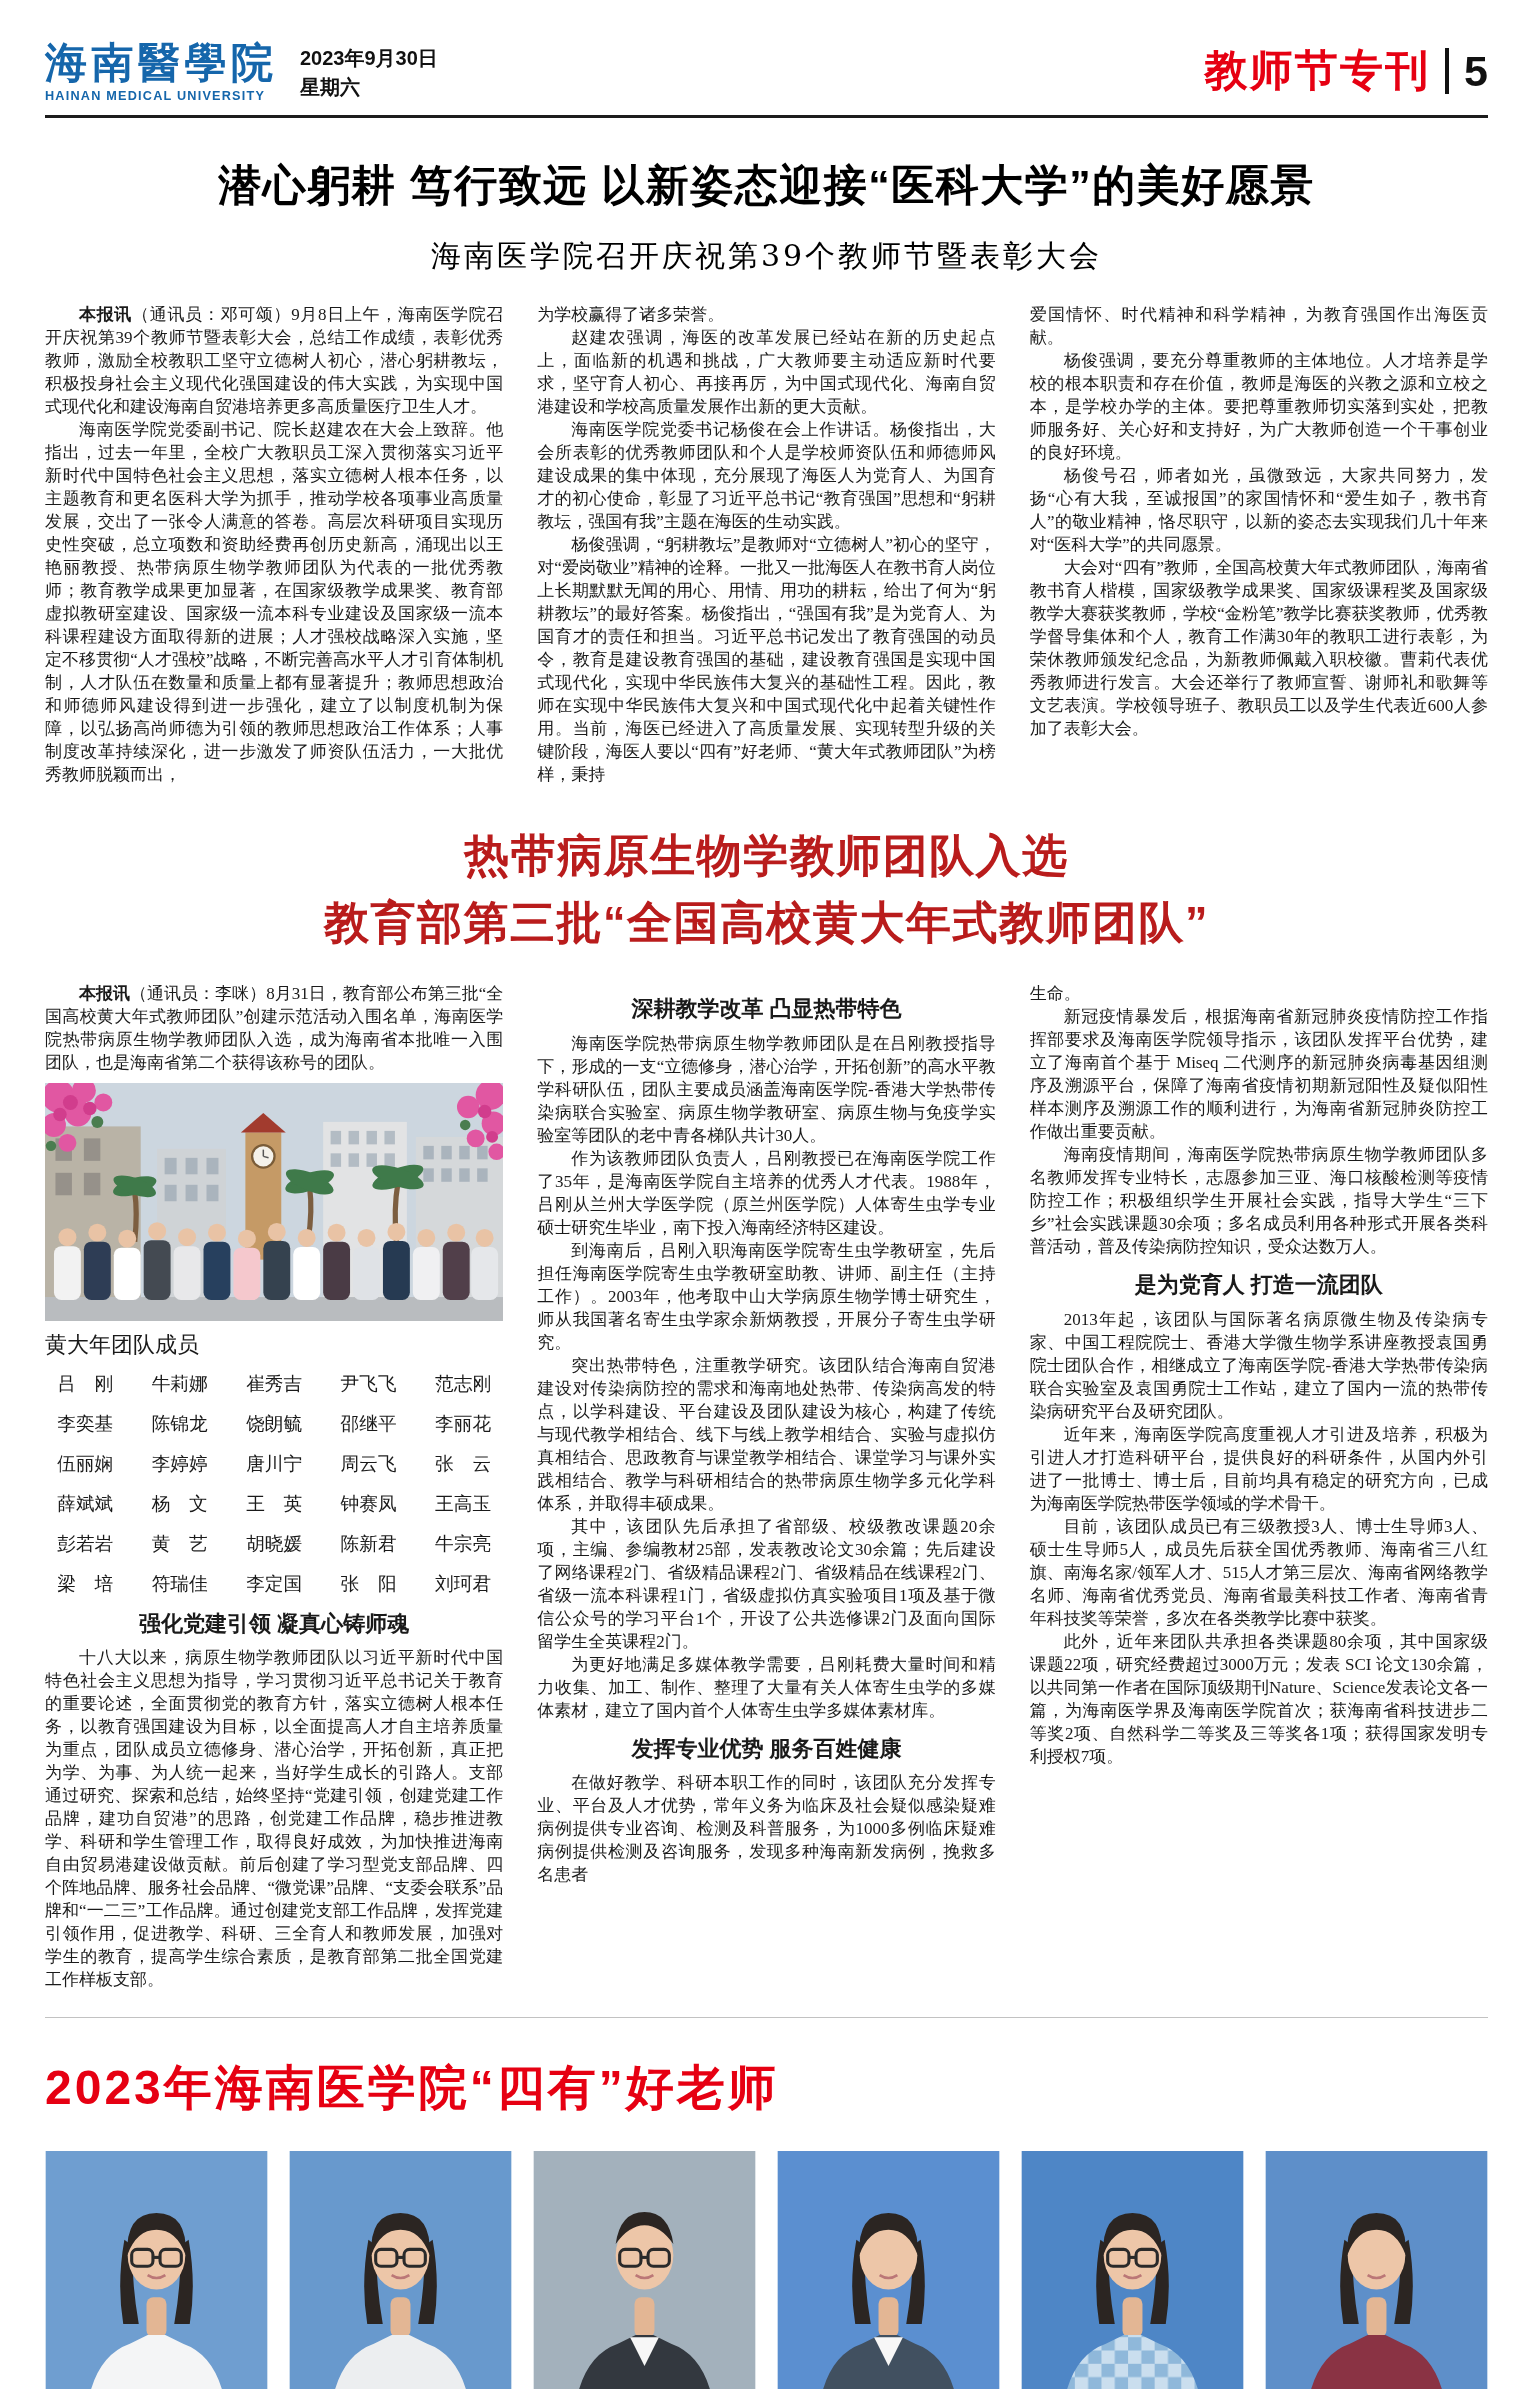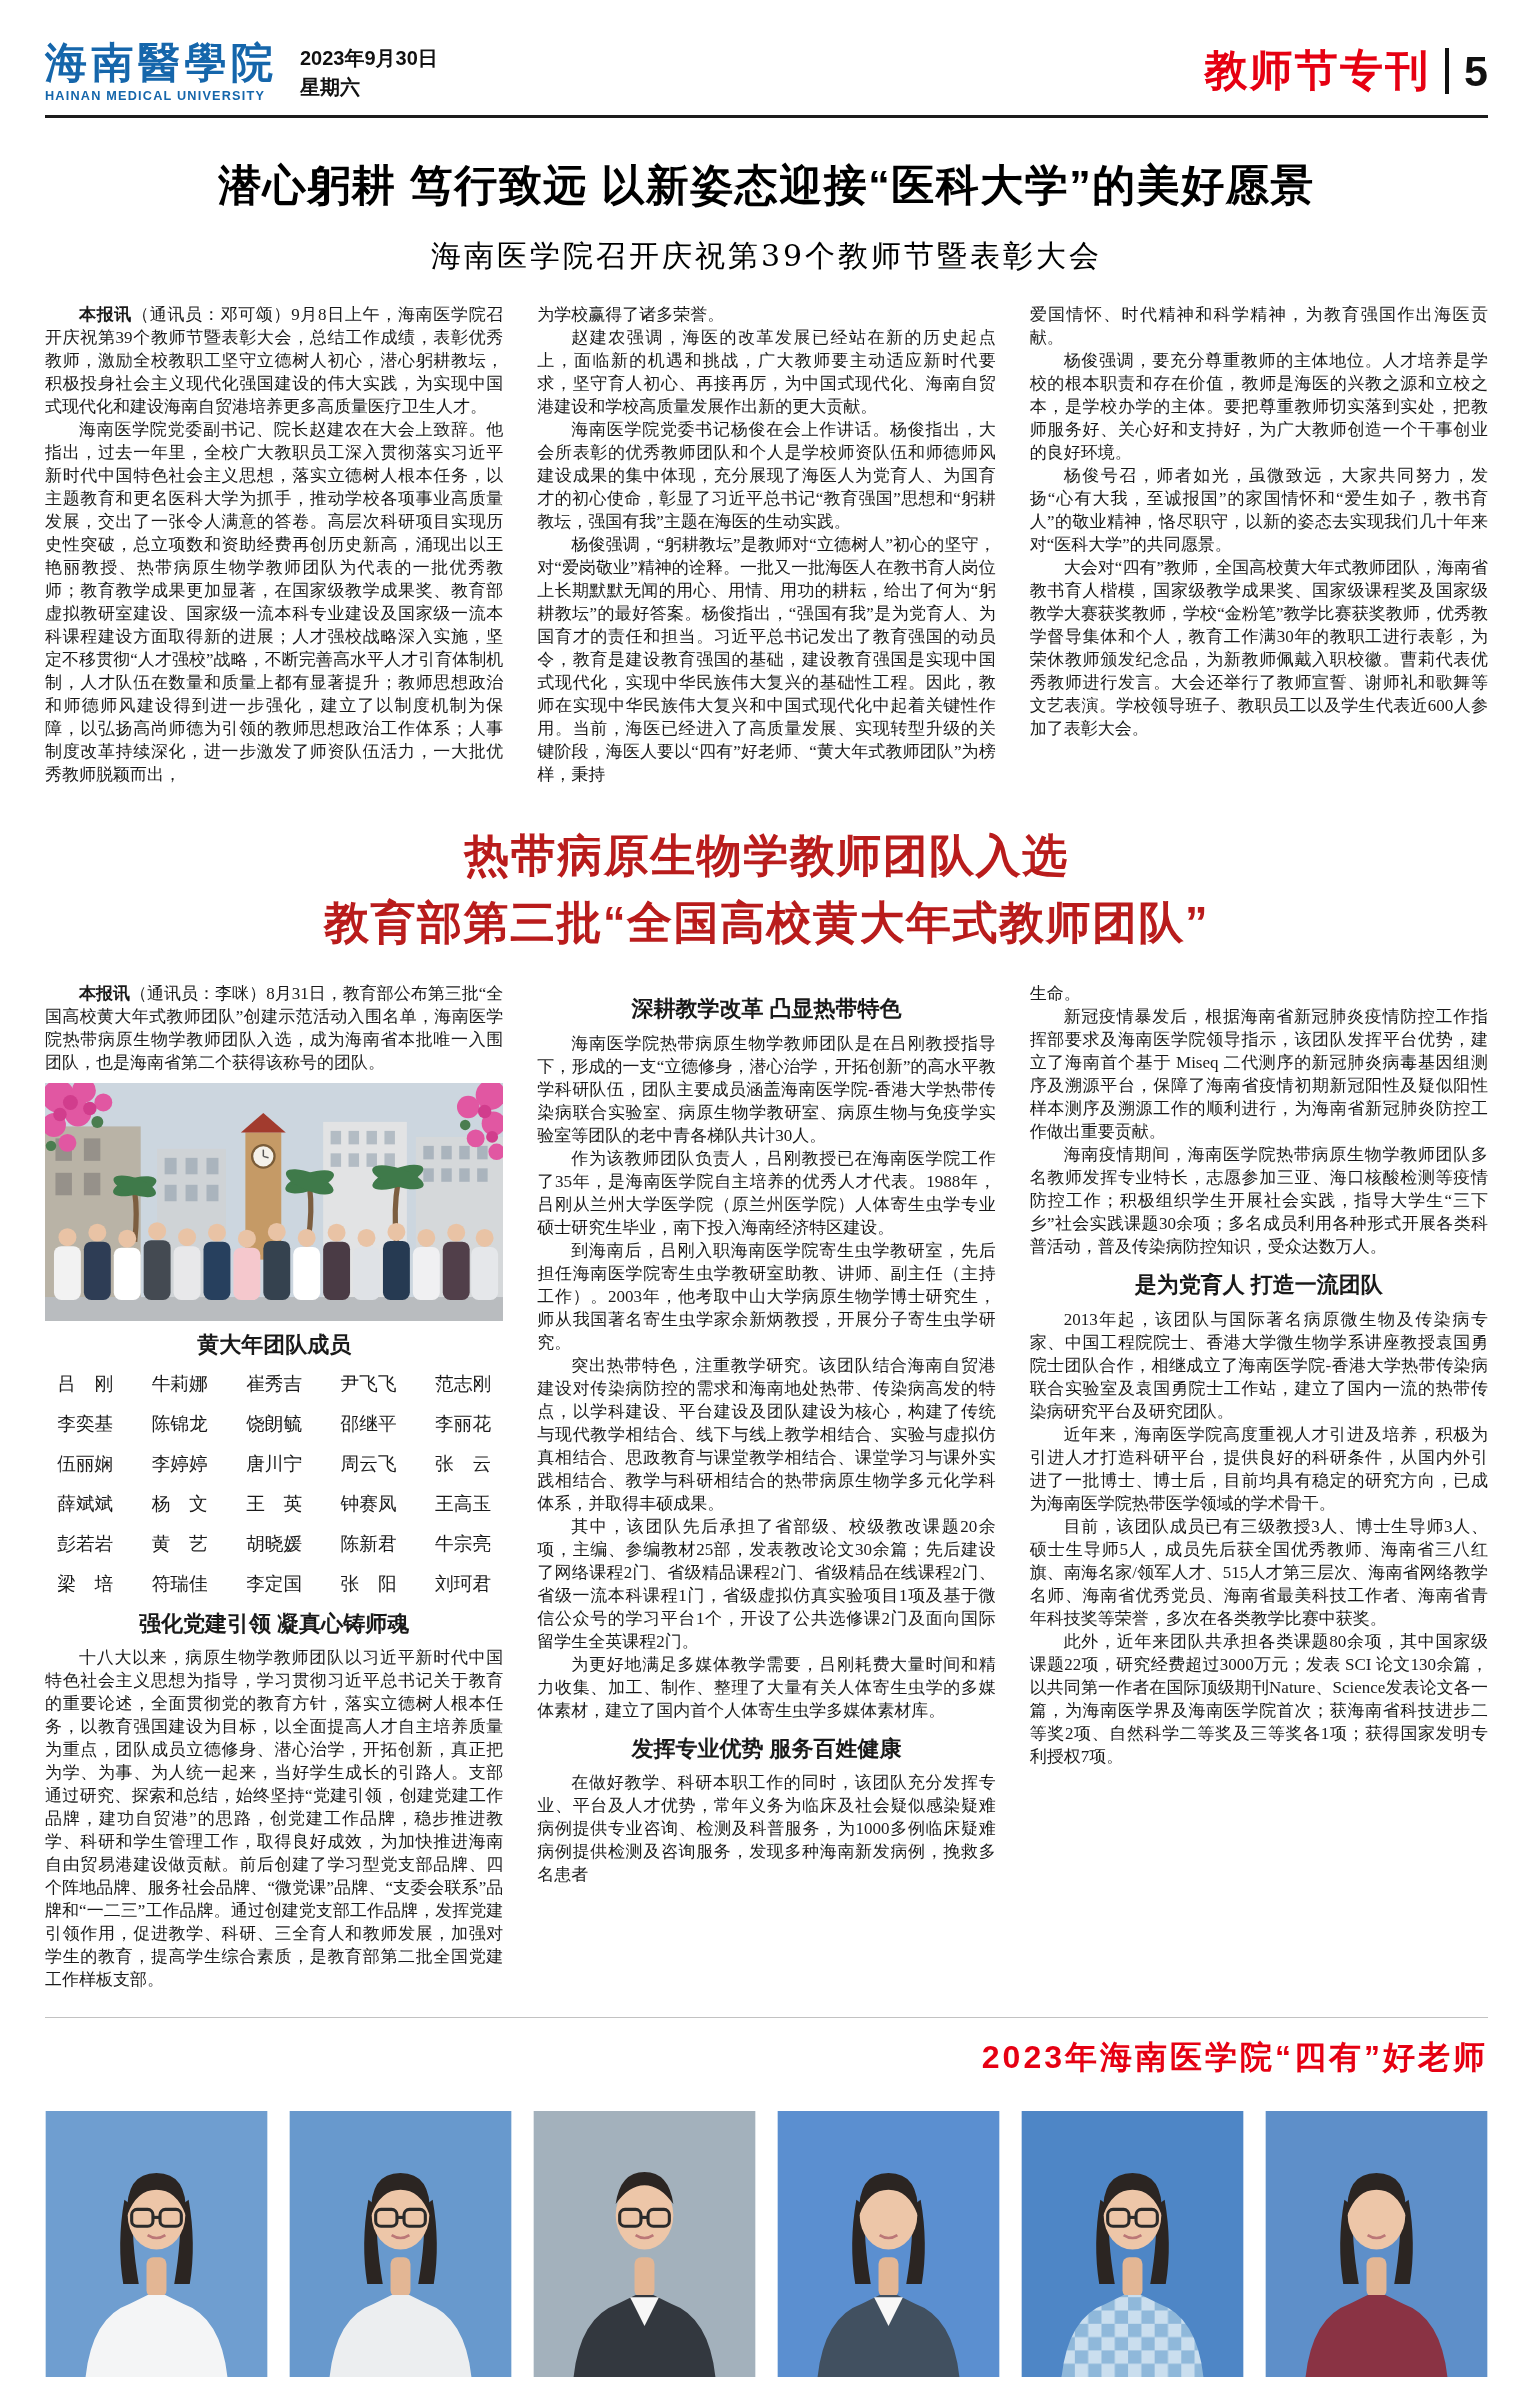--- a/index.html
+++ b/index.html
@@ -34,30 +34,30 @@
   .para.noindent { text-indent:0; }
   .para strong { font-family:"Liberation Sans",sans-serif; font-weight:bold; }
   .sec-head { font-family:"Liberation Sans",sans-serif; font-weight:bold; font-size:22px;
               text-align:center; margin:12px 0 7.5px; }
 
   
   .a2-title { text-align:center; font-family:"Liberation Sans",sans-serif; font-weight:900;
               font-size:45px; line-height:1.5; margin-top:36px; letter-spacing:1.5px; color:#b91c1c; }
 
   .group-photo { width:100%; height:238px; margin:9px 0 4.5px; display:block; }
-  .photo-caption { text-align:center; font-family:"Liberation Sans",sans-serif; font-weight:bold;
+  .photo-caption { text-align:left; font-family:"Liberation Sans",sans-serif; font-weight:normal;
                    font-size:22px; margin:9px 0 10.5px; }
   .members { display:grid; grid-template-columns:repeat(5,1fr); row-gap:9.7px; column-gap:4.5px;
              font-size:18.7px; text-align:center; margin-bottom:4.5px; font-family:"DejaVu Serif",serif;gap:14px; }
   .member { white-space:nowrap; }
 
   
   .divider { height:1.5px; background:#c2c2c2; margin-top:25.5px; }
-  .bottom-title { text-align:right; color:#e60012; font-family:"Liberation Sans",sans-serif;
-                  font-weight:900; font-size:32px; letter-spacing:3px; margin-top:18px; }
+  .bottom-title { text-align:left; color:#e60012; font-family:"Liberation Sans",sans-serif;
+                  font-weight:900; font-size:48px; letter-spacing:3px; margin-top:38px; }
   .teachers { display:flex; justify-content:space-between; margin-top:31px; }
   .teacher { width:223px; text-align:center; }
   .t-photo { width:223px; height:266px; display:block; }
 </style>
 </head>
 <body>
 
 <div class="page">
 
   <div class="masthead">

